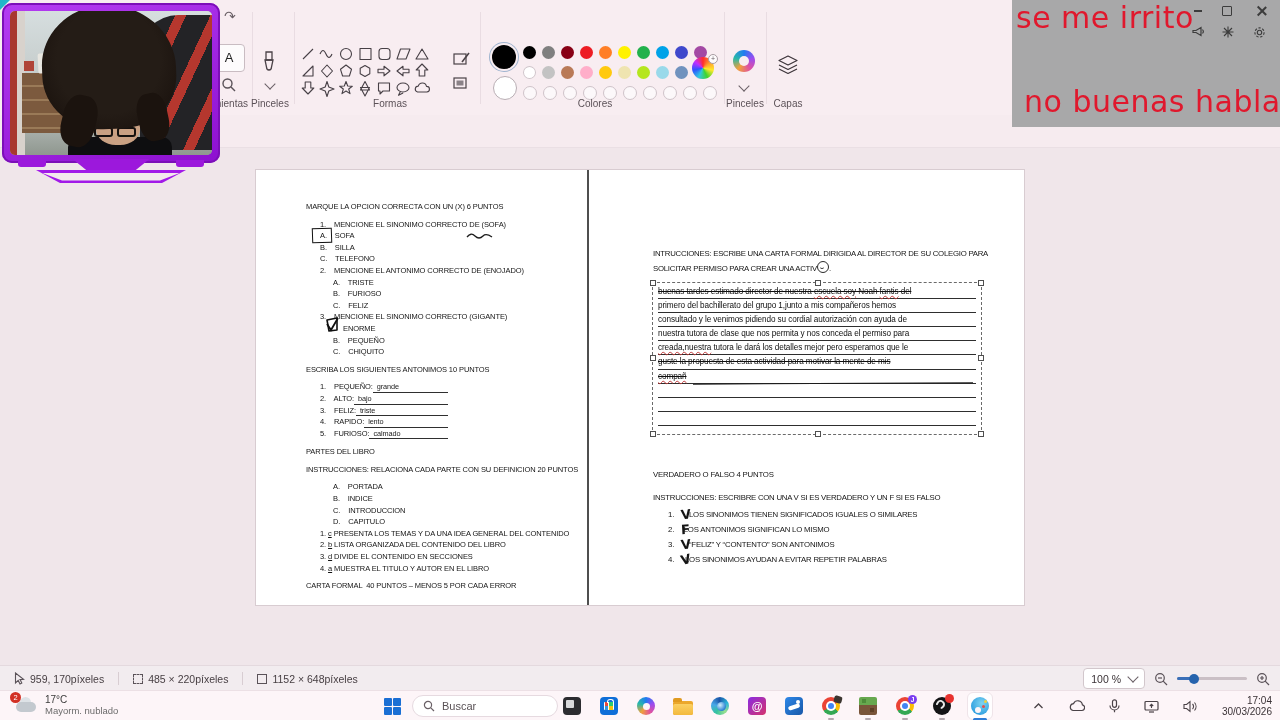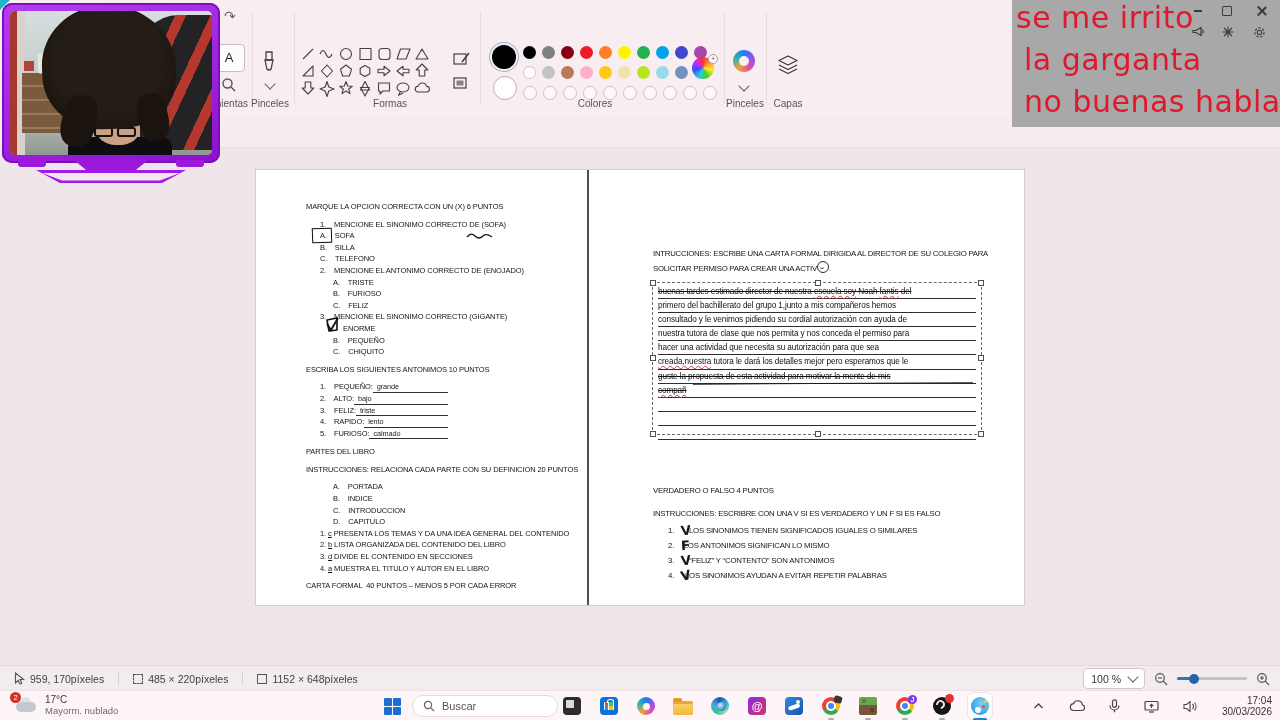--- a/index.html
+++ b/index.html
@@ -64,21 +64,21 @@
   .doodle-circle::after{content:"";position:absolute;left:2px;top:3px;width:4px;height:3px;border-bottom:1px solid #2a2a2a;border-radius:50%;}
 
   .letterbox{position:absolute;left:396px;top:112px;width:330px;height:153px;border:1px dashed #6a6a6a;box-sizing:border-box;}
   .lline{margin:0 5px;height:13.1px;border-bottom:1px solid #2e2e2e;font-size:8.2px;letter-spacing:-0.1px;line-height:13px;white-space:pre;color:#101010;overflow:visible;}
   .lline:first-child{margin-top:2px;}
   .strike{text-decoration:line-through;text-decoration-thickness:1px;}
   .wavy{text-decoration-line:underline;text-decoration-style:wavy;text-decoration-color:#c23a3a;text-decoration-thickness:1px;}
   .strike-ext{position:absolute;left:40px;right:8px;top:100px;height:1.2px;background:#1c1c1c;transform:rotate(-0.3deg);}
   .hnd{position:absolute;width:6px;height:6px;background:#fff;border:1px solid #4f4f4f;box-sizing:border-box;}
 
-  .tfblock{position:absolute;left:397px;top:300px;width:330px;color:#141414;margin-top:16px;}
+  .tfblock{position:absolute;left:397px;top:300px;width:330px;color:#141414;}
   .tf-title{font-size:7.8px;letter-spacing:-0.2px;white-space:pre;}
   .tf-instr{font-size:7.8px;letter-spacing:-0.25px;margin-top:14px;white-space:pre;}
   .tfrow{font-size:7.8px;letter-spacing:-0.2px;margin-top:7.5px;padding-left:15px;white-space:pre;height:7.8px;}
   .tfrow:first-of-type{margin-top:15px;}
   .tfmark{display:inline-block;font-family:"DejaVu Sans",sans-serif;font-weight:bold;font-size:13px;line-height:8px;transform:rotate(-7deg);margin:0 -2px 0 3px;color:#151515;vertical-align:-2px;}
 
   
   .statusbar{position:absolute;left:0;top:665px;width:1280px;height:25px;background:#f2ecef;border-top:1px solid #e4d9de;display:flex;align-items:center;font-size:10.5px;color:#463e42;}
   .sbitem{display:flex;align-items:center;gap:5px;margin-left:14px;}
   .sbdiv{width:1px;height:13px;background:#d8cdd2;margin-left:14px;}
@@ -418,21 +418,20 @@
         <path d="M4 8 L8 14 L15 2" fill="none" stroke="#101010" stroke-width="1.8"></path>
       </svg>
 
     <div class="rp-instr"><span>INTRUCCIONES: ESCRIBE UNA CARTA FORMAL DIRIGIDA AL DIRECTOR DE SU COLEGIO PARA</span><br><span>SOLICITAR PERMISO PARA CREAR UNA ACTIV</span><span class="doodle-circle"></span><span>.</span></div>
 
     <div class="letterbox">
       <div class="lline strike"><span>buenas tardes estimado director de nuestra </span><span class="wavy">escuela soy</span><span> Noah </span><span class="wavy">fantis</span><span> del</span></div>
       <div class="lline">primero del bachillerato del grupo 1,junto a mis compañeros hemos</div>
       <div class="lline">consultado y le venimos pidiendo su cordial autorización con ayuda de</div>
       <div class="lline">nuestra tutora de clase que nos permita y nos conceda el permiso para</div>
-      <div class="lline">hacer una actividad que necesita su autorización para que sea</div>
       <div class="lline"><span class="wavy">creada,nuestra</span><span> tutora le dará los detalles mejor pero esperamos que le</span></div>
       <div class="lline strike">guste la propuesta de esta actividad para motivar la mente de mis</div>
       <div class="lline strike"><span class="wavy">compañ</span></div>
       <div class="lline"></div>
       <div class="lline"></div>
       <div class="lline"></div>
       <div class="strike-ext"></div>
       <div class="hnd" style="left:-3px;top:-3px;"></div>
       <div class="hnd" style="left:162px;top:-3px;"></div>
       <div class="hnd" style="right:-3px;top:-3px;"></div>
@@ -623,21 +622,20 @@
     </div>
     <div class="camside1"></div>
     <div class="camside2"></div>
     <div class="camtab"></div>
     <div class="camstand"></div>
   </div>
   <div class="tealtri"></div>
 
   <div class="redpanel">
     <div class="redline" style="left:4px;top:0px;">se me irrito</div>
-    <div class="redline" style="left:12px;top:42px;">la garganta</div>
     <div class="redline" style="left:12px;top:84px;">no buenas hablar</div>
     <div class="wcbar" style="right:78px;top:10px;"></div>
     <div class="wcsq" style="right:48px;top:6px;"></div>
     <div class="wcx" style="right:14px;top:6px;"></div>
     <svg class="ovic" style="right:74px;top:26px;" width="14" height="12" viewBox="0 0 14 12">
         <path d="M1 4.5 h3 L9 1.5 v8 L4 6.5 H1 Z" fill="none" stroke="#3c3c3c" stroke-width="1.2"></path>
         <path d="M10.5 3.5 a3 3 0 0 1 0 4" fill="none" stroke="#3c3c3c" stroke-width="1.1"></path>
       </svg>
     <svg class="ovic" style="right:46px;top:26px;" width="12" height="12" viewBox="0 0 12 12">
         <path d="M6 0.5 V11.5 M0.5 6 H11.5 M2 2 L10 10 M10 2 L2 10" stroke="#3c3c3c" stroke-width="1.1"></path>

